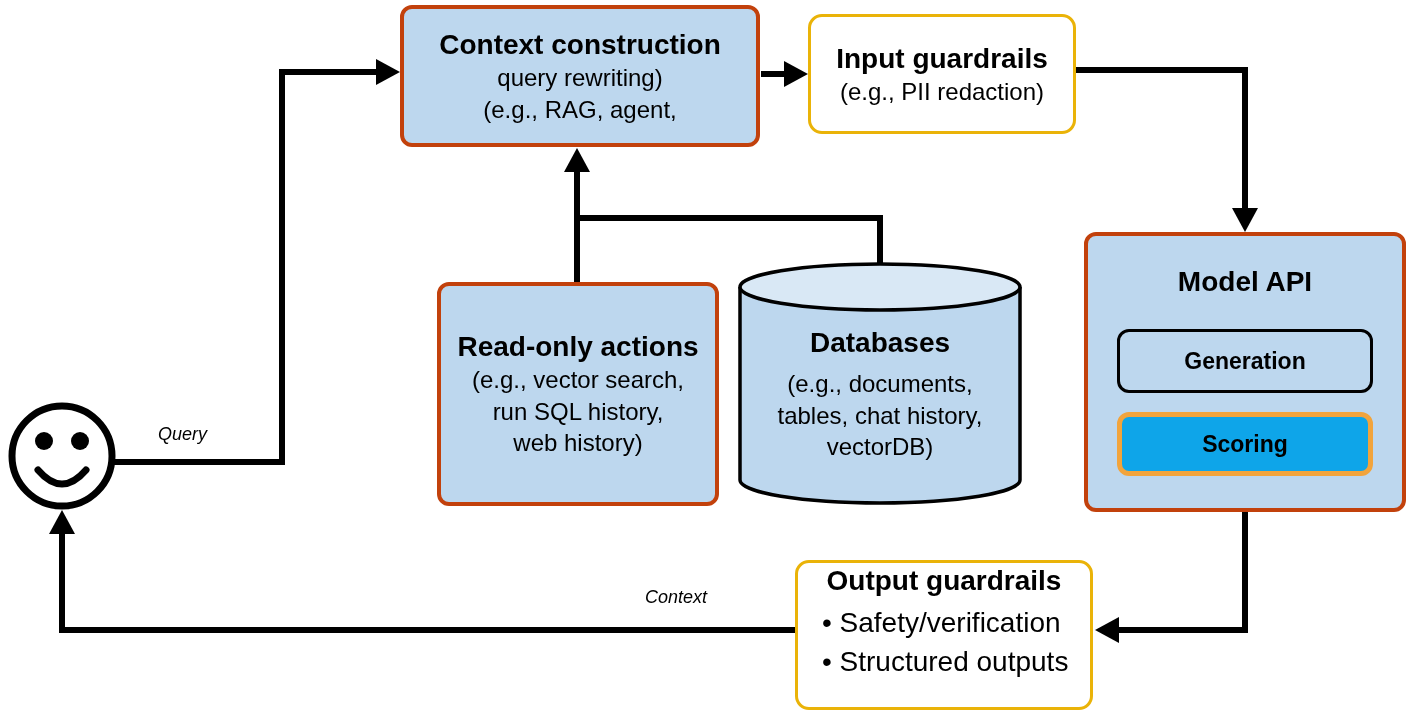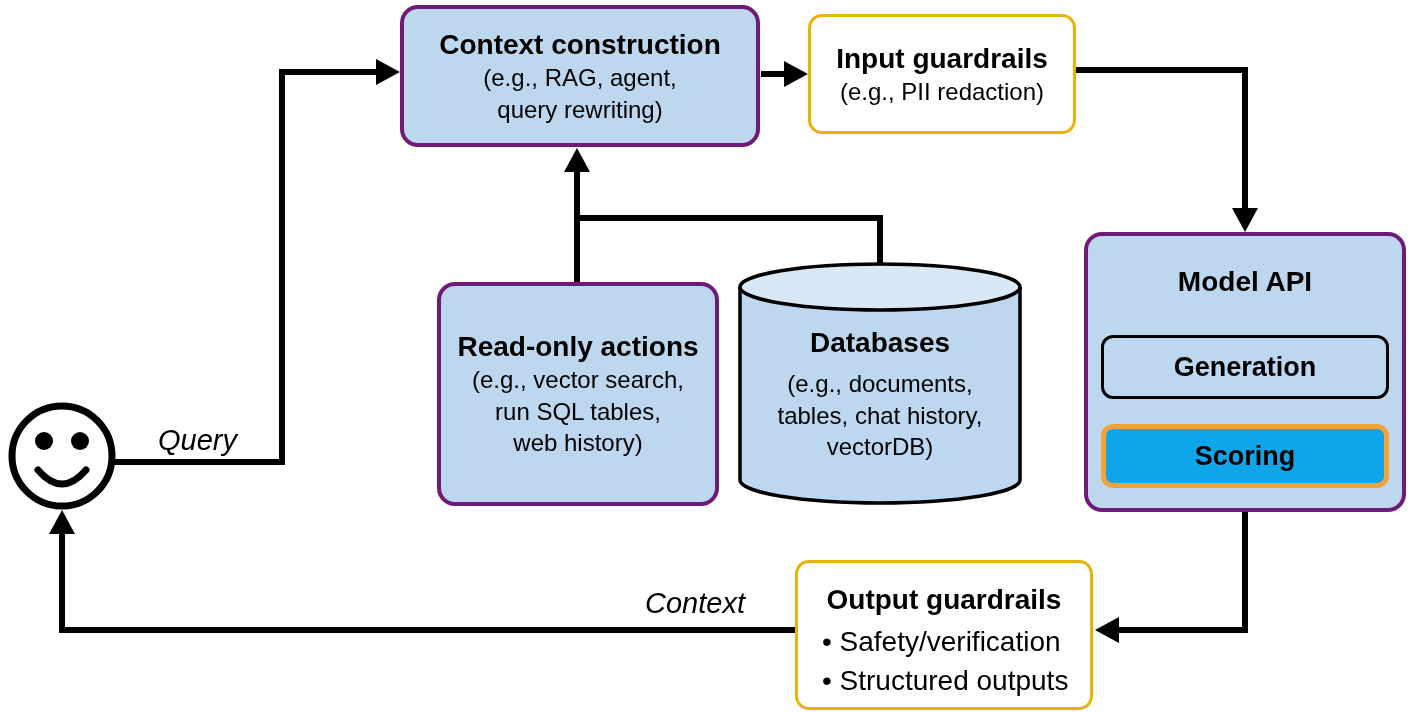--- a/index.html
+++ b/index.html
@@ -16,46 +16,46 @@
   .node {
     position: absolute;
     box-sizing: border-box;
     z-index: 2;
     display: flex;
     flex-direction: column;
     align-items: center;
     justify-content: center;
     text-align: center;
   }
-  .blue  { background: #BDD7EE; border: 4px solid #701a75; border-radius: 18px; text-align: center; }
+  .blue  { background: #BDD7EE; border: 4px solid #c2410c; border-radius: 12px; text-align: center; }
   .orange{ background: #ffffff; border: 3px solid #eab308; border-radius: 14px; }
   .title { font-weight: bold; font-size: 28px; line-height: 1.25; }
   .sub   { font-size: 24px; line-height: 1.32; }
-  .flow-label { position: absolute; z-index: 2; font-style: italic; font-size: 29px; }
+  .flow-label { position: absolute; z-index: 2; font-style: italic; font-size: 18px; }
   .smiley { position: absolute; z-index: 2; }
 
   
   .ctx { left: 400px; top: 5px; width: 360px; height: 142px; }
 
   
   .in-guard { left: 808px; top: 14px; width: 268px; height: 120px; }
 
   
-  .model { left: 1084px; top: 232px; width: 322px; height: 280px; justify-content: flex-start; padding-top: 28px; gap: 6px; }
+  .model { left: 1084px; top: 232px; width: 322px; height: 280px; justify-content: flex-start; padding-top: 28px; }
   .model .inner {
     box-sizing: border-box;
-    width: 288px; height: 64px;
+    width: 256px; height: 64px;
     display: flex; align-items: center; justify-content: center;
-    font-weight: bold; font-size: 27px;
+    font-weight: bold; font-size: 23px;
   }
   .inner-gen { margin-top: 30px; background: #BDD7EE; border: 3.5px solid #000; border-radius: 12px; }
   .inner-score { margin-top: 19px; background: #0ea5e9; border: 5px solid #F2A43C; border-radius: 12px; }
 
   
-  .out-guard { left: 795px; top: 560px; width: 298px; height: 150px; justify-content: center; padding-top: 12px; align-items: stretch; }
+  .out-guard { left: 795px; top: 560px; width: 298px; height: 150px; justify-content: flex-start; align-items: stretch; }
   .out-guard .title { text-align: center; }
   .out-guard .bullets { margin-top: 6px; padding-left: 24px; text-align: left; }
   .bullet { font-size: 28px; line-height: 1.38; }
   .bullet::before { content: "• "; }
 
   
   .readonly { left: 437px; top: 282px; width: 282px; height: 224px; }
 
   
   .db-svg { position: absolute; left: 737px; top: 260px; z-index: 2; }
@@ -100,39 +100,39 @@
     <circle cx="42" cy="43" r="9" fill="#000"></circle>
     <circle cx="78" cy="43" r="9" fill="#000"></circle>
     <path d="M 36 72 Q 60 100 84 72" fill="none" stroke="#000" stroke-width="7" stroke-linecap="round"></path>
   </svg>
 
   <div class="flow-label query-label">Query</div>
   <div class="flow-label response-label">Context</div>
 
   <div class="node blue ctx">
     <div class="title">Context construction</div>
+    <div class="sub">query rewriting)</div>
     <div class="sub">(e.g., RAG, agent,</div>
-    <div class="sub">query rewriting)</div>
   </div>
 
   <div class="node orange in-guard">
     <div class="title">Input guardrails</div>
     <div class="sub">(e.g., PII redaction)</div>
   </div>
 
   <div class="node blue model">
     <div class="title">Model API</div>
     <div class="inner inner-gen">Generation</div>
     <div class="inner inner-score">Scoring</div>
   </div>
 
   <div class="node blue readonly">
     <div class="title">Read-only actions</div>
     <div class="sub">(e.g., vector search,</div>
-    <div class="sub">run SQL tables,</div>
+    <div class="sub">run SQL history,</div>
     <div class="sub">web history)</div>
   </div>
 
   <svg class="db-svg" width="286" height="248" viewBox="0 0 286 248">
     <path d="M 3 27 L 3 220 A 140 23 0 0 0 283 220 L 283 27" fill="#BDD7EE" stroke="#000" stroke-width="3.5"></path>
     <ellipse cx="143" cy="27" rx="140" ry="23" fill="#D9E8F5" stroke="#000" stroke-width="3.5"></ellipse>
   </svg>
   <div class="db-text">
     <div class="title">Databases</div>
     <div class="sub">(e.g., documents,</div>

